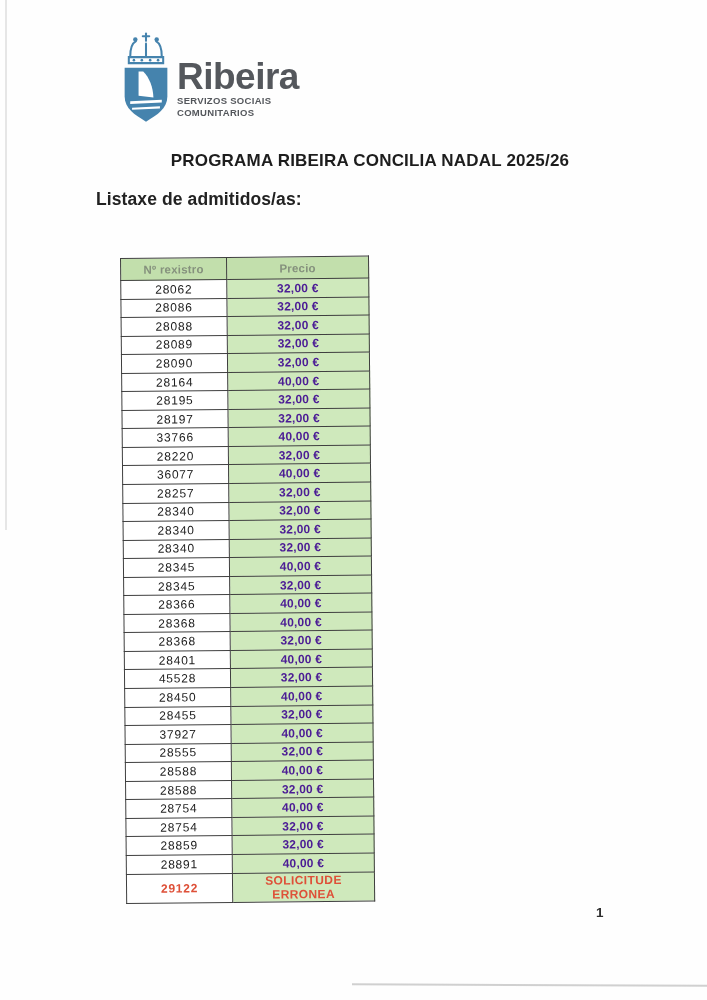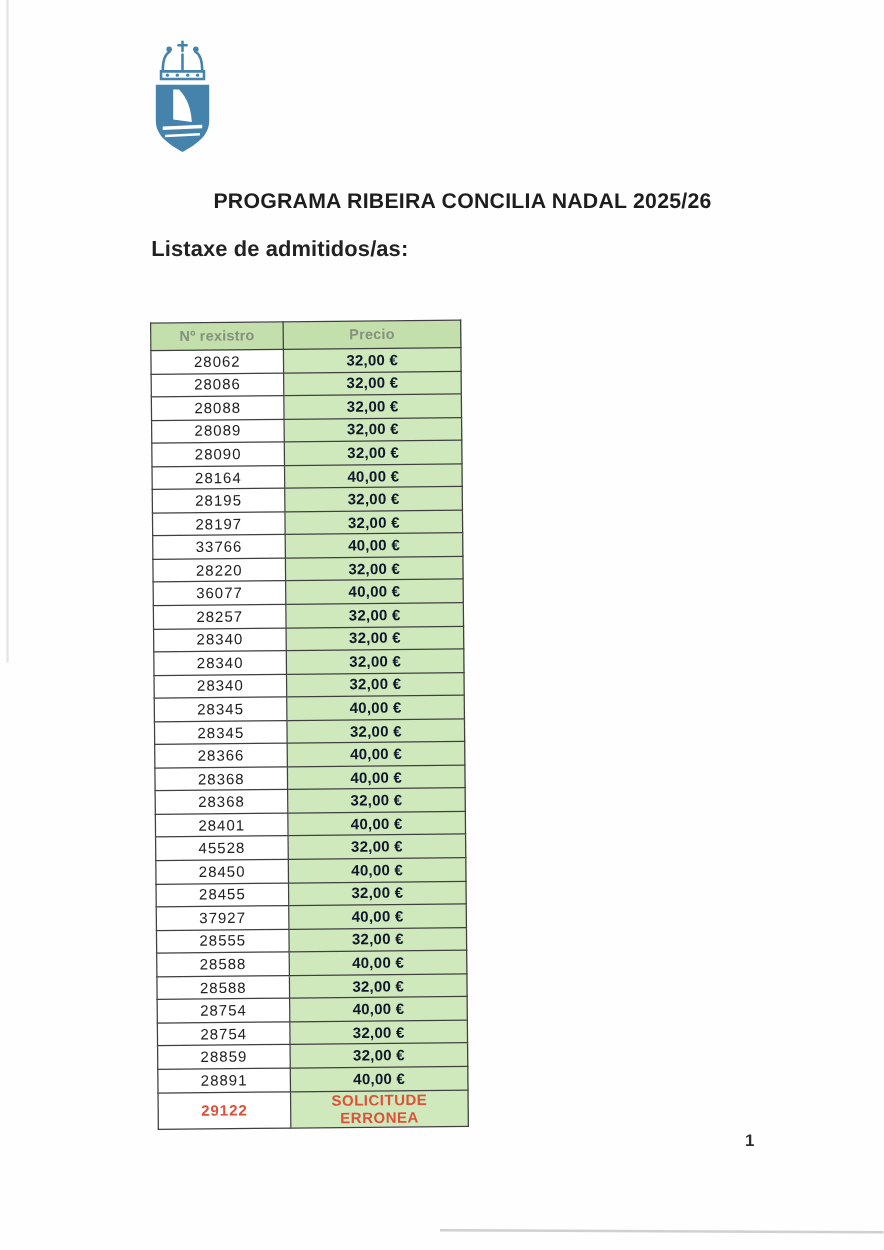--- a/index.html
+++ b/index.html
@@ -46,21 +46,21 @@
     line-height:1.25;color:var(--logo_text);
   }
   
   .title{
     position:absolute;left:0;top:151px;width:740px;
     text-align:center;
     font-size:17px;font-weight:700;color:#1d1d1d;
     letter-spacing:.2px;
   }
   .subtitle{
-    position:absolute;left:121px;top:189px;
+    position:absolute;left:96px;top:189px;
     font-size:17.5px;font-weight:700;color:#222;
     letter-spacing:.1px;
   }
   
   .price-table{
     position:absolute;left:120px;top:258px;
     border-collapse:collapse;table-layout:fixed;
     transform:rotate(-0.55deg);transform-origin:top left;
   }
   .price-table th,.price-table td{
@@ -72,21 +72,21 @@
     height:22px;font-size:11.5px;font-weight:700;
     background:var(--header_bg);color:var(--header_text);
     letter-spacing:.2px;
   }
   .price-table td{height:18.55px;font-size:12px;color:var(--text_dark);}
   th.col-rexistro,td.col-rexistro{width:106px;}
   th.col-precio,td.col-precio{width:142px;}
   td.col-rexistro{background:#ffffff;letter-spacing:.8px;}
   td.col-precio{
     background:var(--price_bg);font-weight:700;letter-spacing:.2px;
-    color:#0f172a;
+    color:#4c1d95;
   }
   tr.error-row td{color:var(--error_red) !important;font-weight:700;}
   tr.error-row td.col-precio{letter-spacing:.4px;word-spacing:3px;}
   
   .page-number{
     position:absolute;left:596px;top:905px;
     font-size:13.5px;font-weight:700;color:#2e2e2e;
   }
 </style>
 </head>
@@ -116,20 +116,25 @@
         <circle cx="41" cy="30.8" r="1.4"></circle>
       </g>
 
       <path d="M5 39 h46 v31 c0 13 -11 20 -23 27 c-12 -7 -23 -14 -23 -27 z" fill="var(--logo_blue)"></path>
 
       <path d="M20 43 L25 43 C32 50 35.5 60 36 71 L20 69 Z" fill="#ffffff"></path>
 
       <path d="M11 75 L45 73.5 L45 76.5 L11 78 Z" fill="#ffffff"></path>
       <path d="M13 82 L43 80.5 L43 82.8 L13 84.2 Z" fill="#ffffff"></path>
     </svg>
+    <div class="logo-text">
+      <div class="logo-name">Ribeira</div>
+      <div class="logo-sub">SERVIZOS SOCIAIS</div>
+      <div class="logo-sub">COMUNITARIOS</div>
+    </div>
   </div>
 
   <div class="title">PROGRAMA RIBEIRA CONCILIA NADAL 2025/26</div>
 
   <div class="subtitle">Listaxe de admitidos/as:</div>
 
   <table class="price-table">
     <thead>
       <tr>
         <th class="col-rexistro">Nº rexistro</th>

